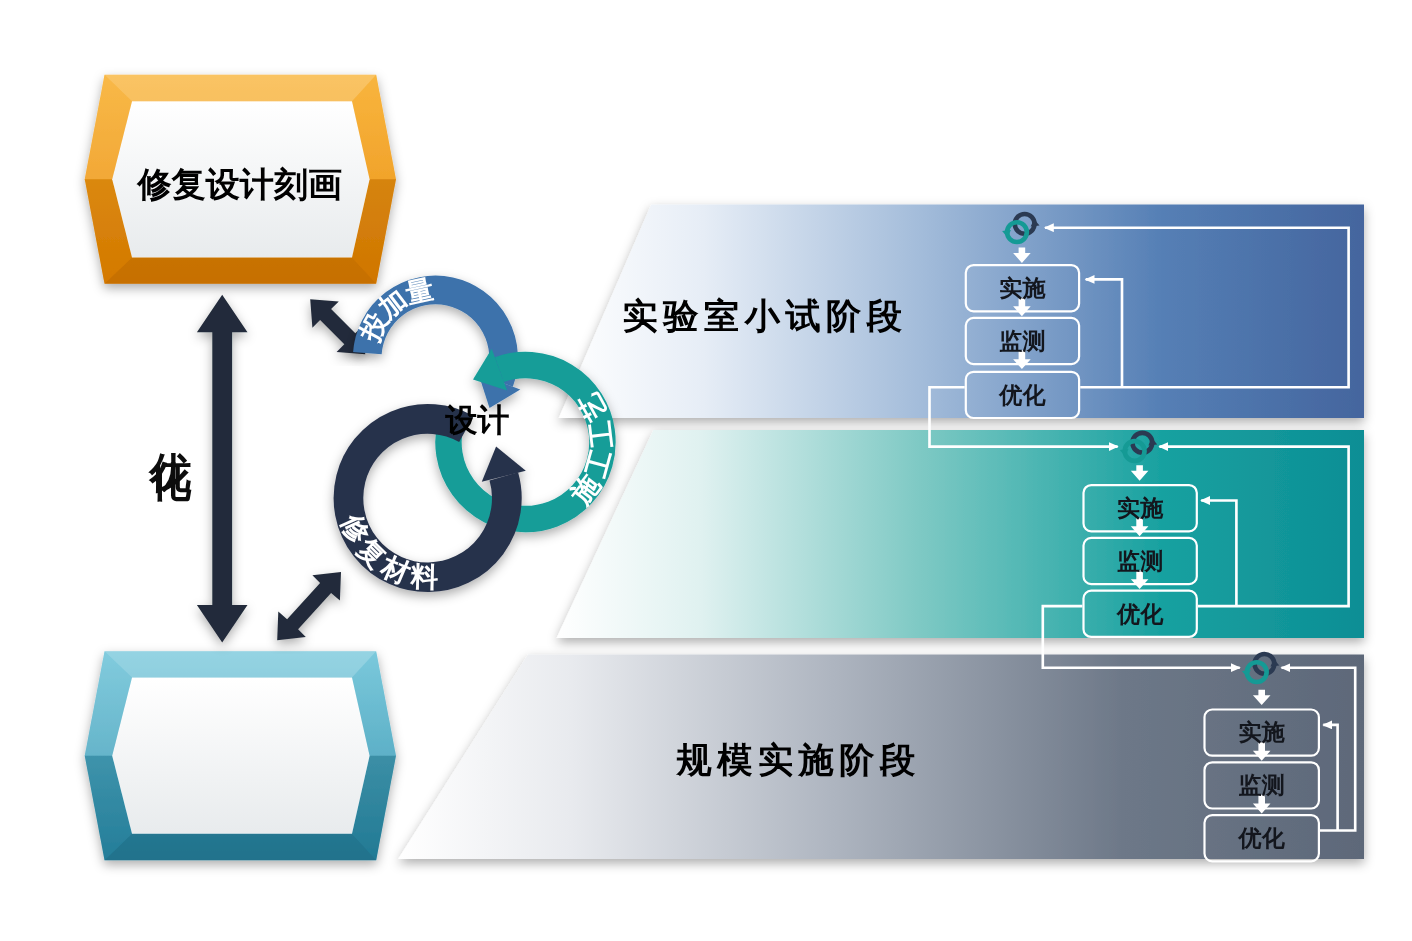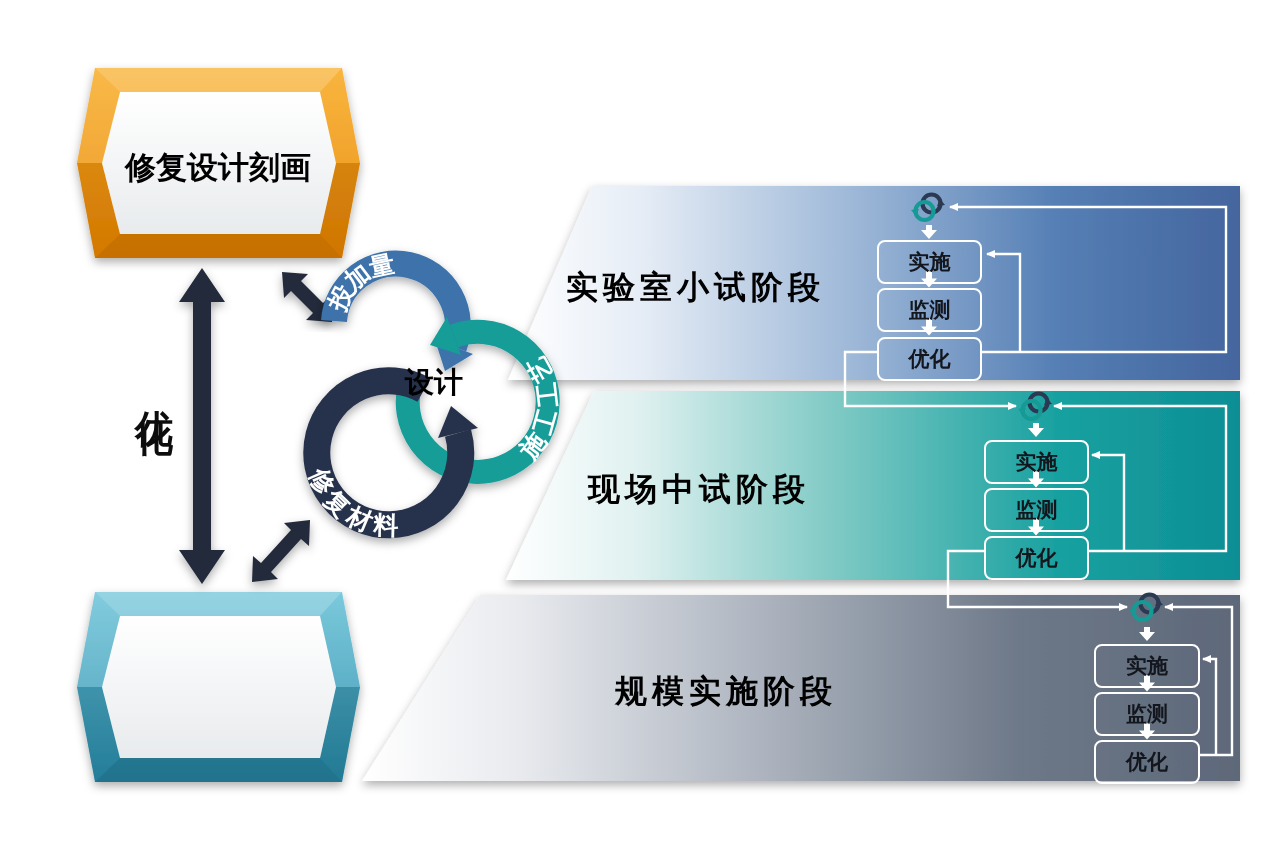--- a/index.html
+++ b/index.html
@@ -162,21 +162,20 @@
 </svg>
 
 <div class="hex-label" id="topHexLabel">修复设计刻画</div>
 
 <div id="optLabel">优化</div>
 
 
 <div id="centerLabel">设计</div>
 
 <div class="stage-title" id="t1">实验室小试阶段</div>
-<div class="stage-title" id="t2">现场中试阶段</div>
 <div class="stage-title" id="t3">规模实施阶段</div>
 
 <div class="step s1a">实施</div>
 <div class="step s1b">监测</div>
 <div class="step s1c">优化</div>
 
 <div class="step s2a">实施</div>
 <div class="step s2b">监测</div>
 <div class="step s2c">优化</div>
 

